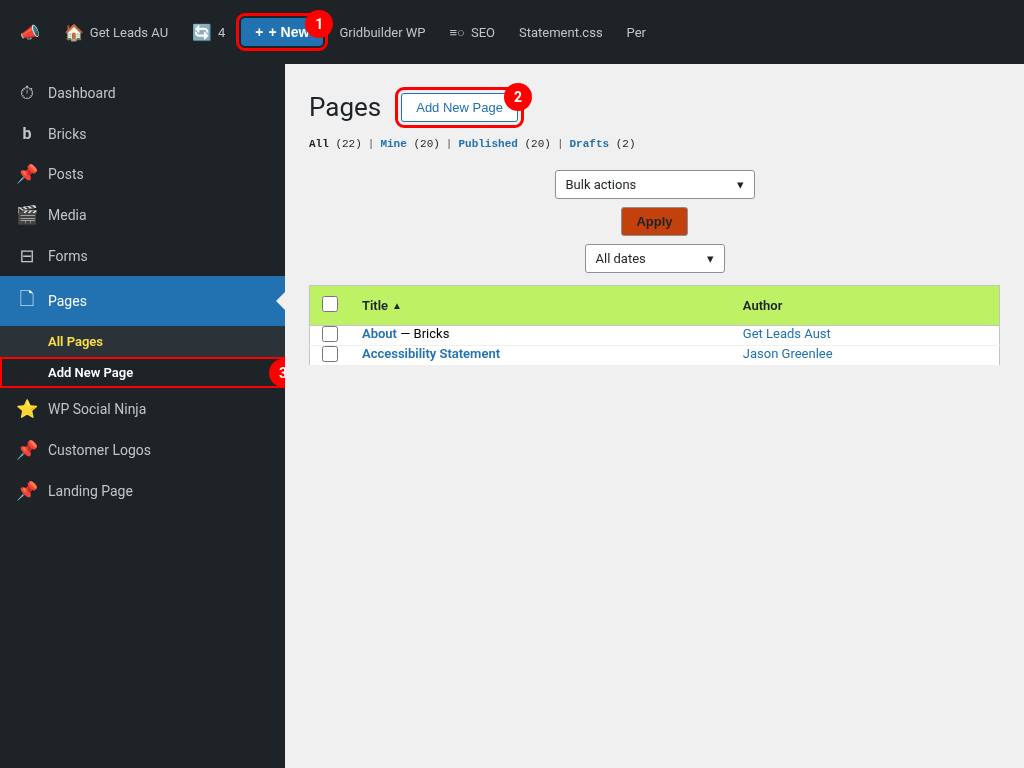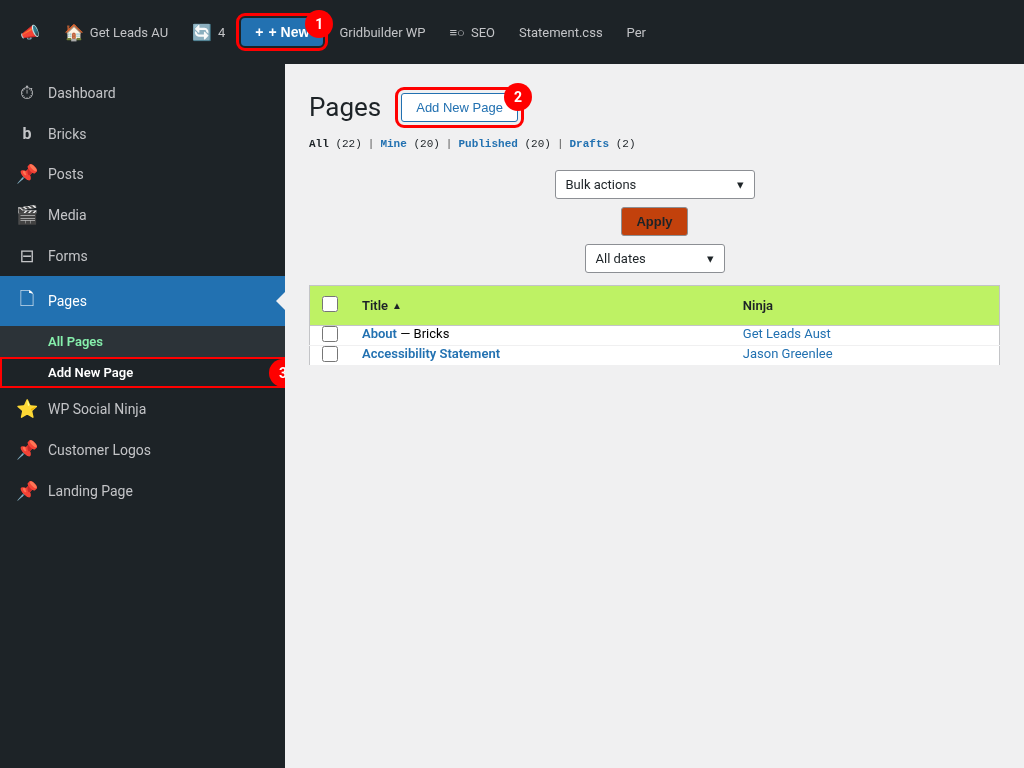--- a/index.html
+++ b/index.html
@@ -80,21 +80,21 @@
       border-bottom: 10px solid transparent;
       border-right: 10px solid #f0f0f1;
     }
     .sidebar-submenu { list-style: none; background: #2c3338; }
     .sidebar-submenu-item {
       padding: 8px 16px 8px 48px;
       color: #c3c4c7;
       font-size: 13px;
       cursor: pointer;
     }
-    .sidebar-submenu-item.active { color: #86efac; font-weight: 600; }
+    .sidebar-submenu-item.active { color: #fde047; font-weight: 600; }
     .sidebar-submenu-item.highlighted {
       background: #1d2327;
       color: #fff;
       font-weight: 600;
       outline: 2px solid #f00;
       outline-offset: -2px;
     }
 
     
     .main-content {
@@ -357,21 +357,21 @@
       <tr>
         <th class="checkbox-col">
           <input type="checkbox" class="table-checkbox" style="">
         </th>
         <th>
           <div class="title-sort">
             <span>Title</span>
             <span class="sort-arrow">▲</span>
           </div>
         </th>
-        <th>Ninja</th>
+        <th>Author</th>
       </tr>
     </thead>
     <tbody>
       <tr>
         <td class="checkbox-col">
           <input type="checkbox" class="table-checkbox" style="">
         </td>
         <td>
           <span class="page-link">About</span>
           <span> — Bricks</span>

